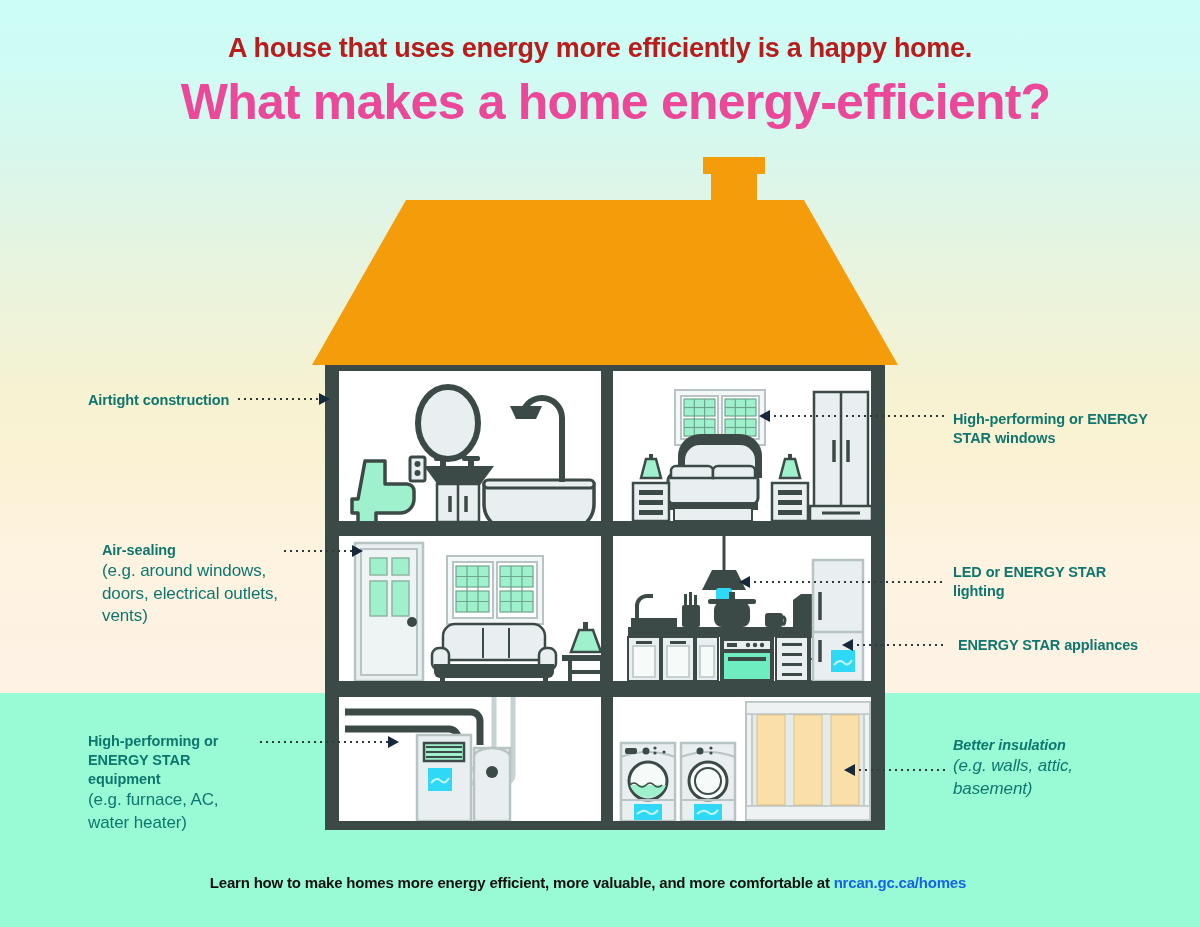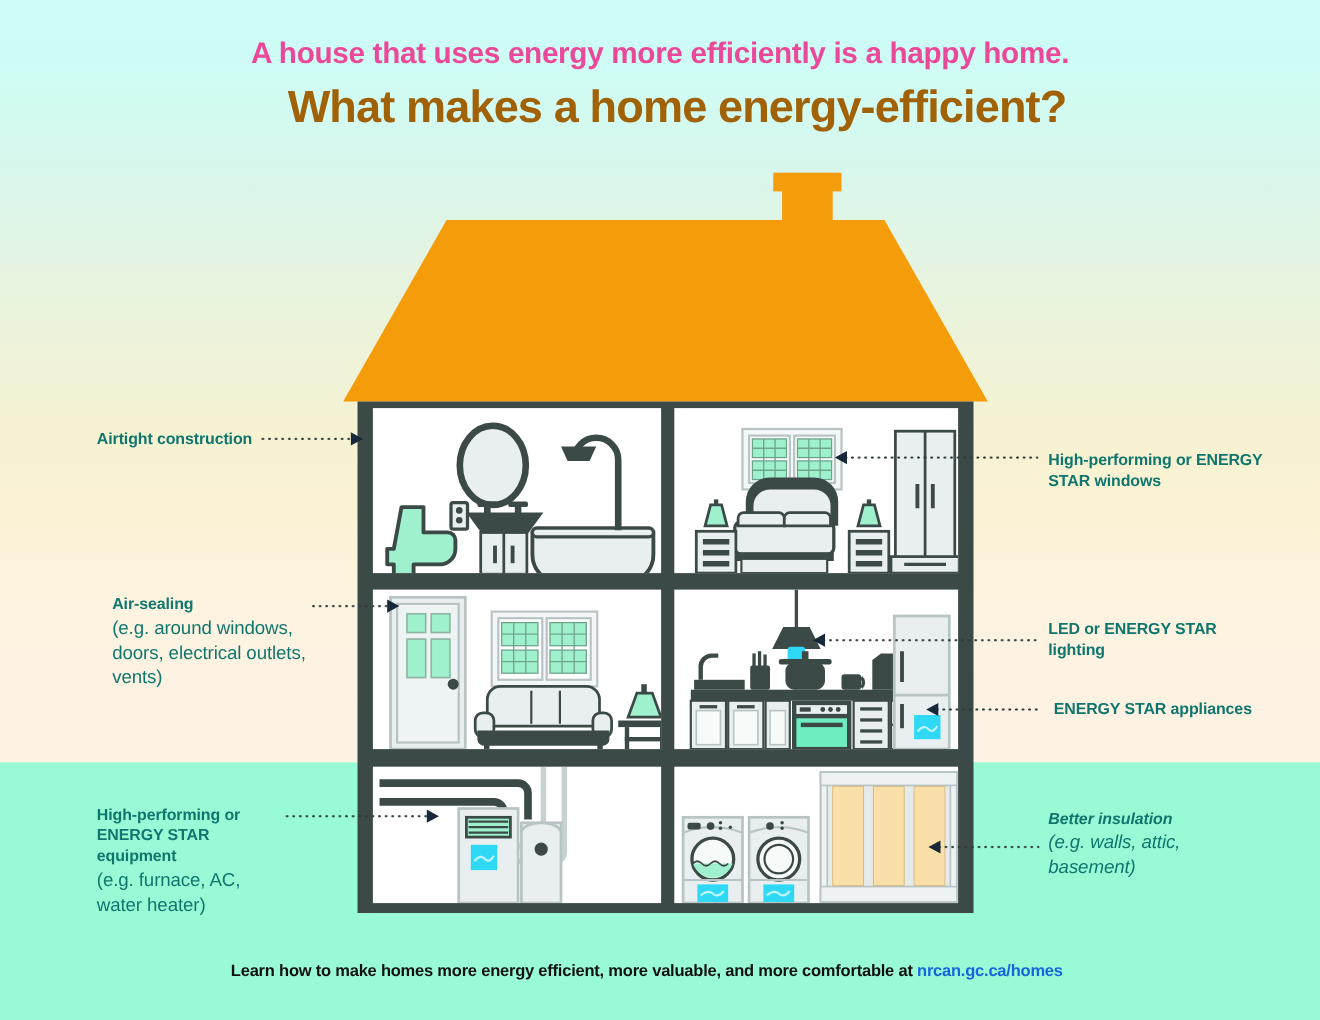--- a/index.html
+++ b/index.html
@@ -19,25 +19,25 @@
       #eef3d9 46%, #f6f2d2 56%, #fbf2d4 66%, #fdf3e0 80%, #fdf2e4 100%);
   }
   .bg-mint {
     position:absolute; left:0; top:693px; width:1200px; height:234px;
     background:#99fbd6;
   }
 
   
   .head-wrap { position:absolute; left:0; top:34px; width:1200px; text-align:center; }
   .head1 {
-    font-size:27px; font-weight:bold; color:#ec4899;
+    font-size:27px; font-weight:bold; color:#b91c1c;
     letter-spacing:-0.3px; line-height:1.1;
   }
   .head2 {
-    font-size:41px; font-weight:bold; color:#a16207;
+    font-size:50px; font-weight:bold; color:#ec4899;
     letter-spacing:-0.8px; line-height:1.15; margin-top:10px;padding-left:31px;
   }
 
   
   .footer {
     position:absolute; left:0; top:874px; width:1176px; text-align:center;
     font-size:15px; font-weight:bold; color:#101010; letter-spacing:-0.2px;
   }
   .footer .url { color:#1565e0; }
 

